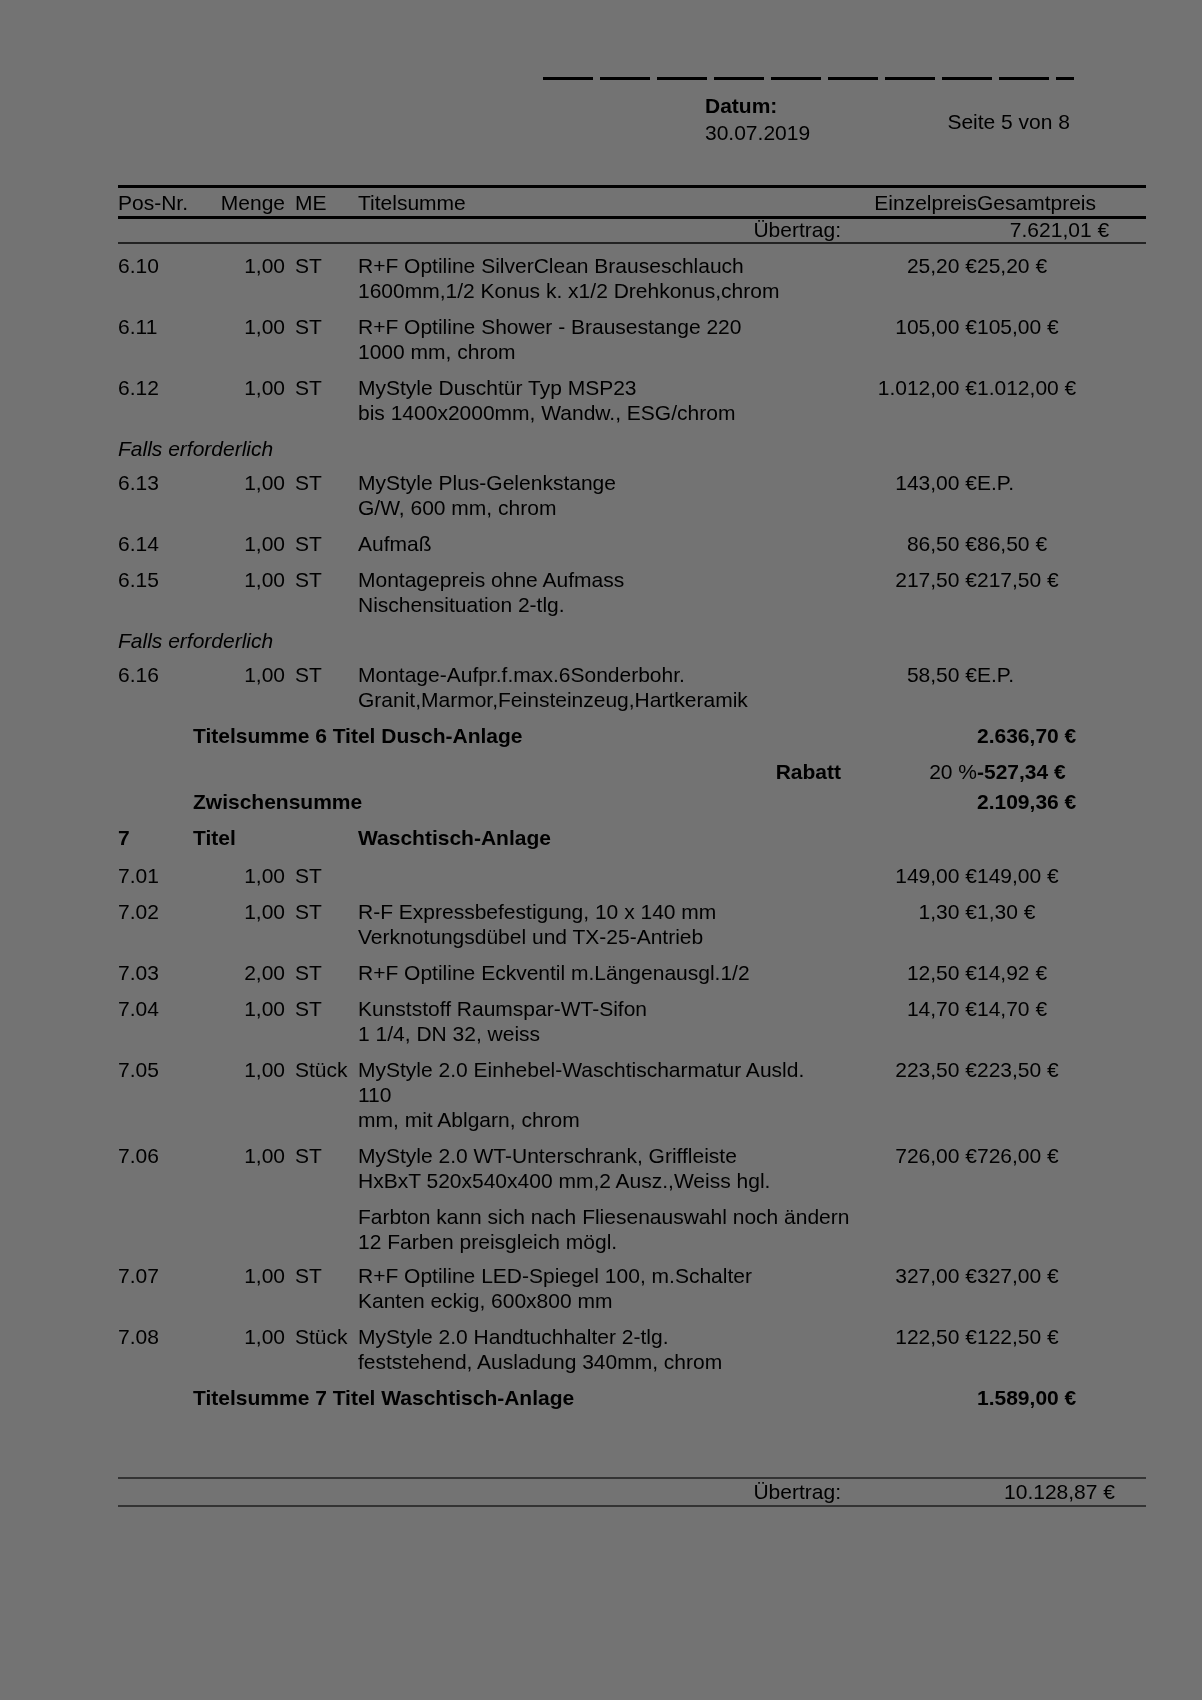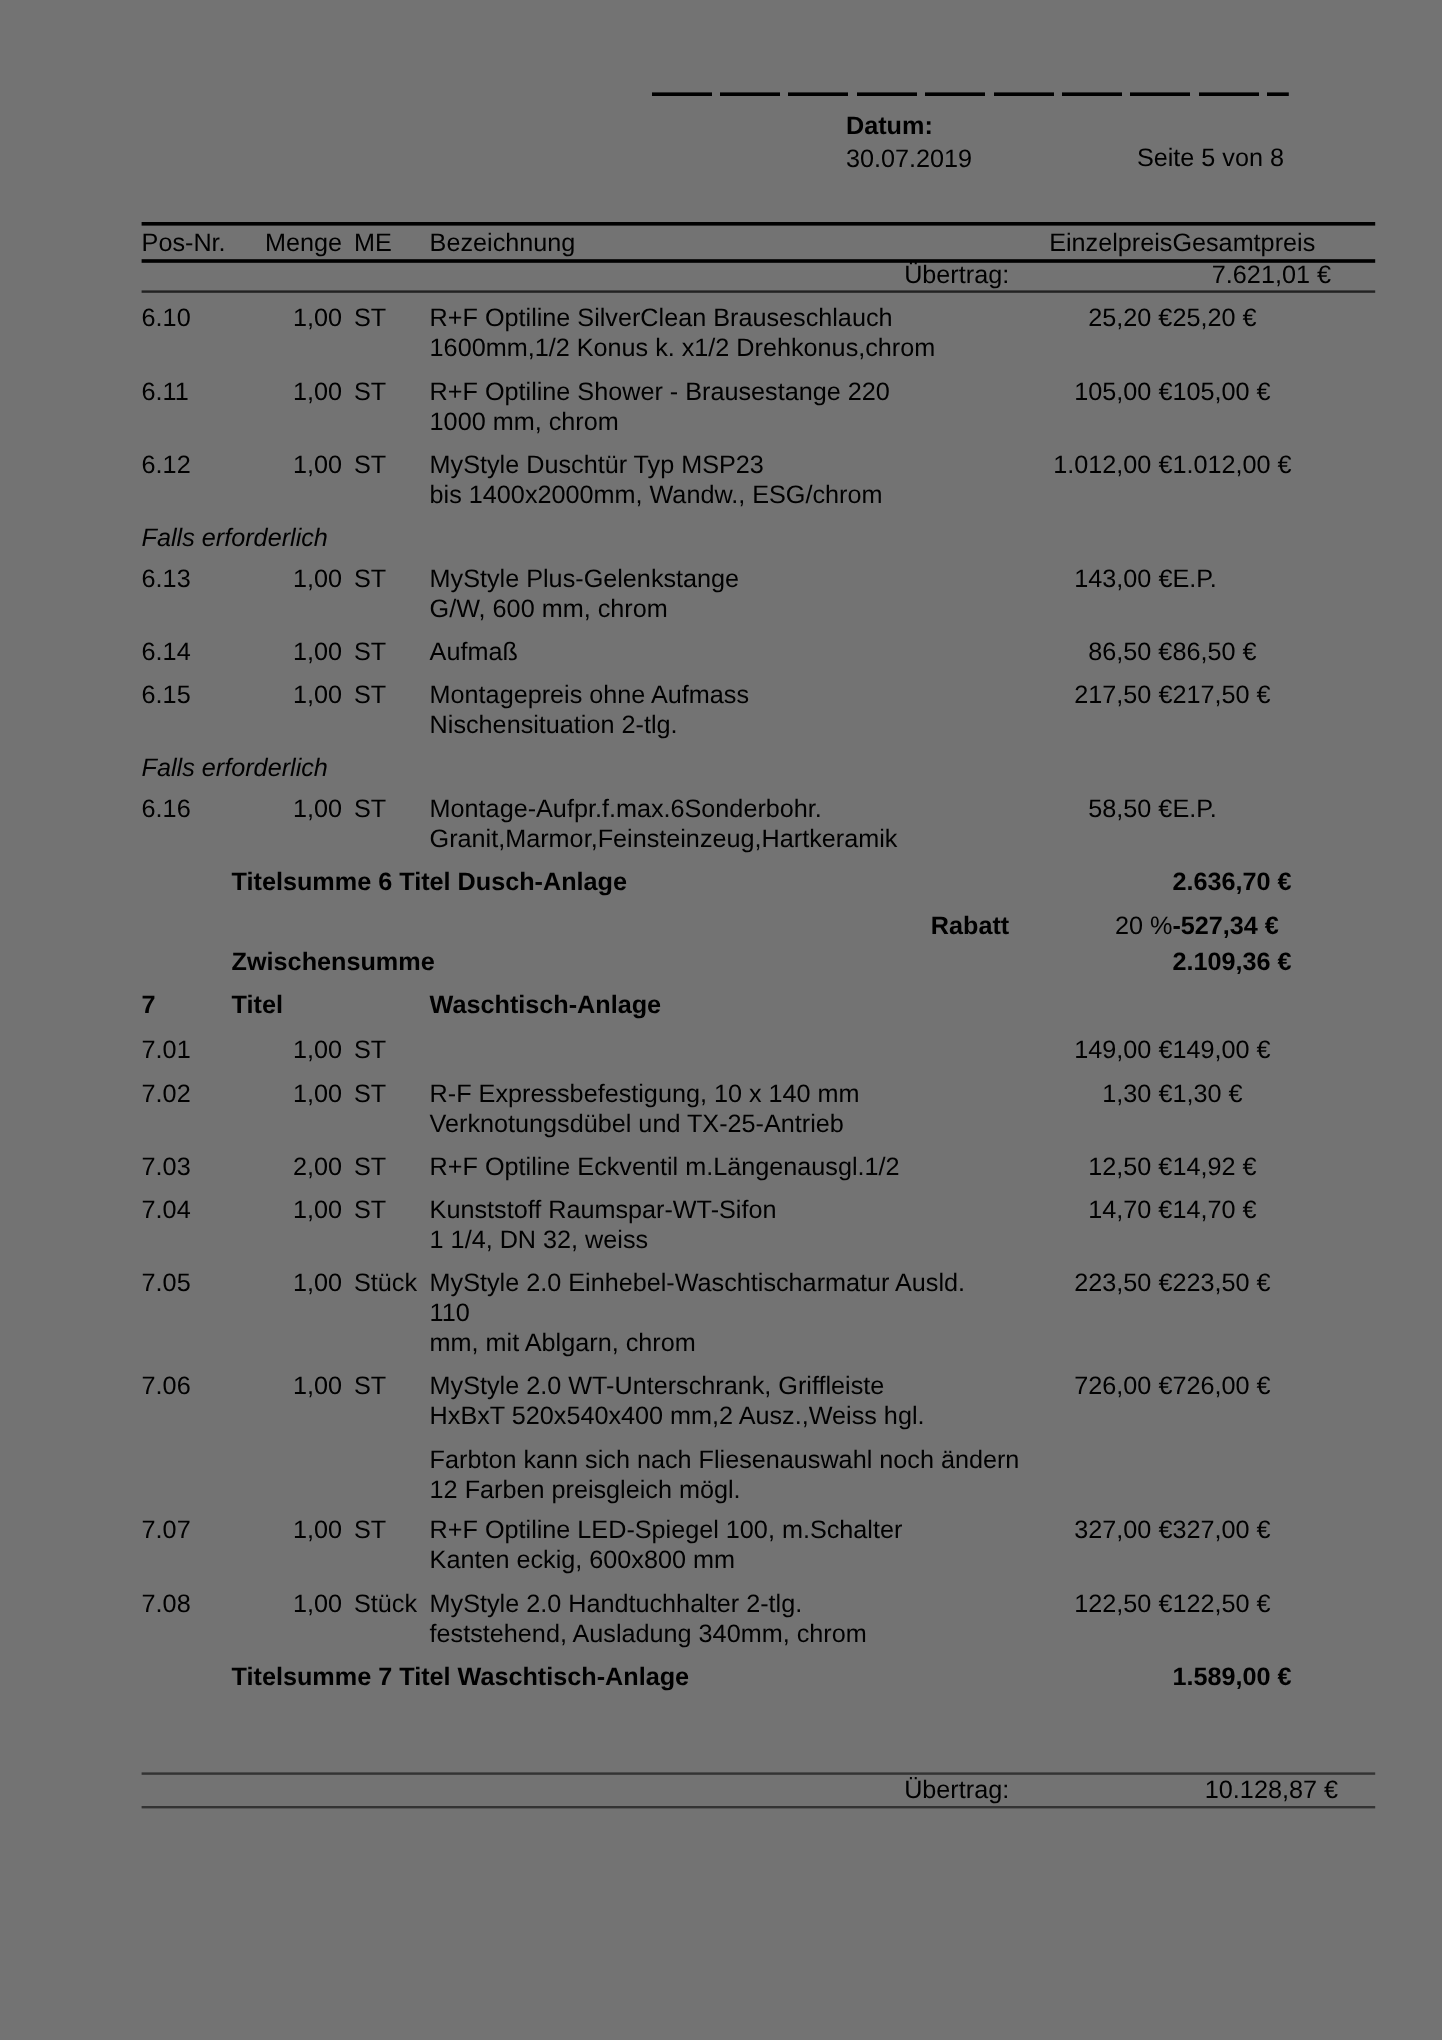--- a/index.html
+++ b/index.html
@@ -5,21 +5,21 @@
   html,body { margin:0; padding:0; background:#fff; }
   body { width:1202px; height:1700px; position:relative;
          font-family:"Liberation Sans", sans-serif; color:#000; }
   .sheet { position:absolute; inset:0; background:#737373; font-size:21px; }
 
   
   .top-dash { position:absolute; left:543px; top:77px; width:531px; height:3px;
               background:repeating-linear-gradient(to right,#000 0 50px,transparent 50px 57px); }
   .date-block { position:absolute; left:705px; top:92px; line-height:27px; }
   .date-label { font-weight:bold; }
-  .page-info { position:absolute; left:770px; top:120px; width:300px; text-align:right; }
+  .page-info { position:absolute; left:770px; top:110px; width:300px; text-align:right; }
 
   
   .row { display:grid; grid-template-columns:75px 92px 73px 483px 136px 169px; line-height:25px; }
   .c.pos   { grid-column:1; }
   .c.qty   { grid-column:2; text-align:right; }
   .c.unit  { grid-column:3; padding-left:10px; }
   .c.desc  { grid-column:4; }
   .c.price { grid-column:5; text-align:right; }
   .c.total { grid-column:6; text-align:left; padding-right:4px; }
   .bold { font-weight:bold; }
@@ -64,21 +64,21 @@
     <div class="date-value">30.07.2019</div>
   </div>
 
   <div class="page-info">Seite 5 von 8</div>
 
   <div class="thead">
     <div class="row">
       <div class="c pos">Pos-Nr.</div>
       <div class="c qty">Menge</div>
       <div class="c unit">ME</div>
-      <div class="c desc">Bezeichnung</div>
+      <div class="c desc">Titelsumme</div>
       <div class="c price">Einzelpreis</div>
       <div class="c total">Gesamtpreis</div>
     </div>
   </div>
 
   <div class="carry" id="carry-top">
     <div class="carry-label">Übertrag:</div>
     <div class="carry-value">7.621,01 €</div>
   </div>
 

